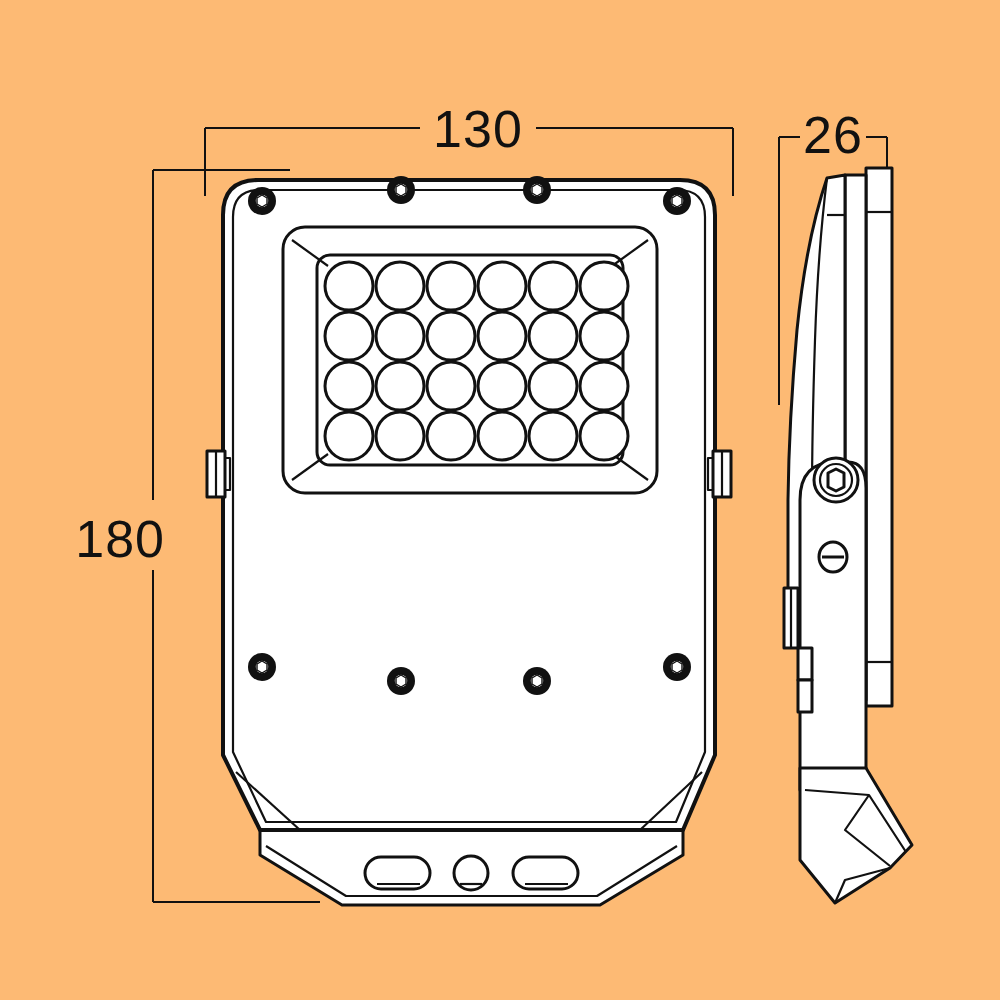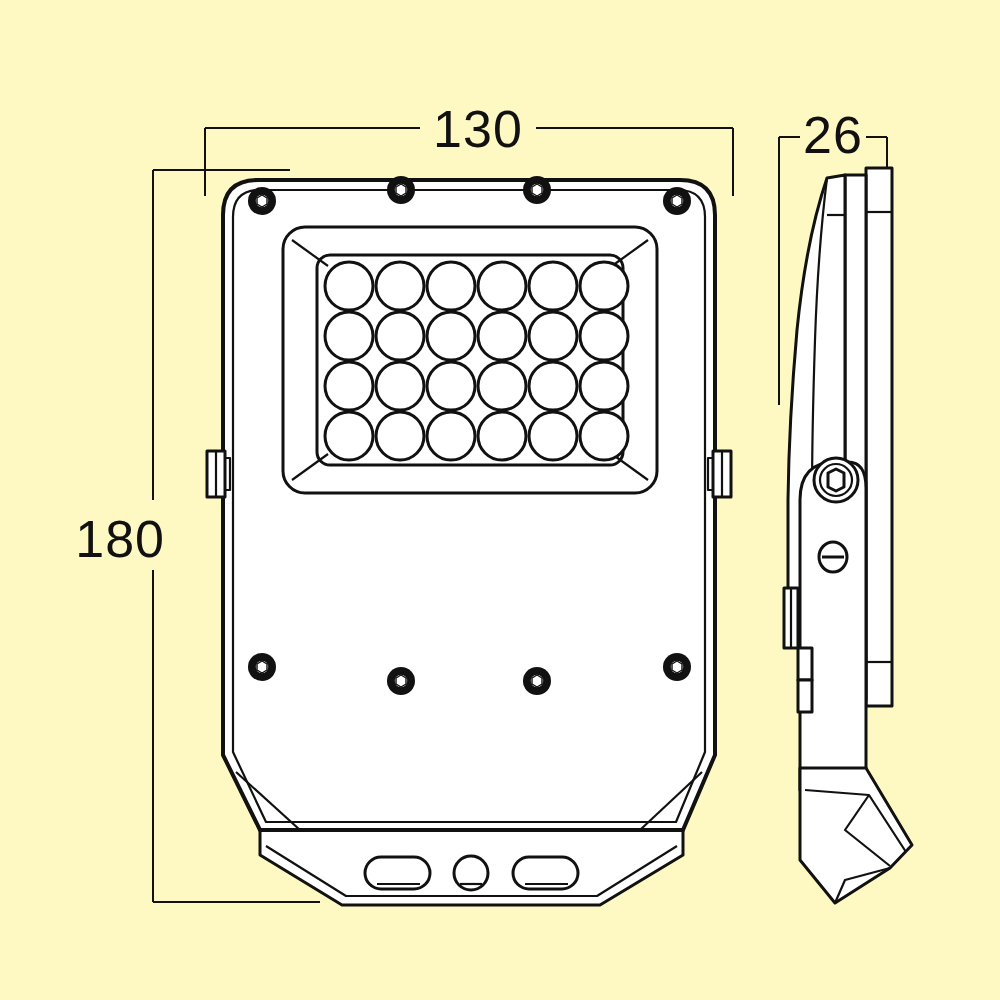--- a/index.html
+++ b/index.html
@@ -10,21 +10,21 @@
   body {
     width: 1000px;
     height: 1000px;
     font-family: "Liberation Sans", sans-serif;
     overflow: hidden;
   }
   #drawing-root {
     position: relative;
     width: 1000px;
     height: 1000px;
-    background: #fef9c3;
+    background: #fdba74;
   }
   svg.canvas {
     position: absolute;
     left: 0;
     top: 0;
     width: 1000px;
     height: 1000px;
     display: block;
   }
   .dim-text {

